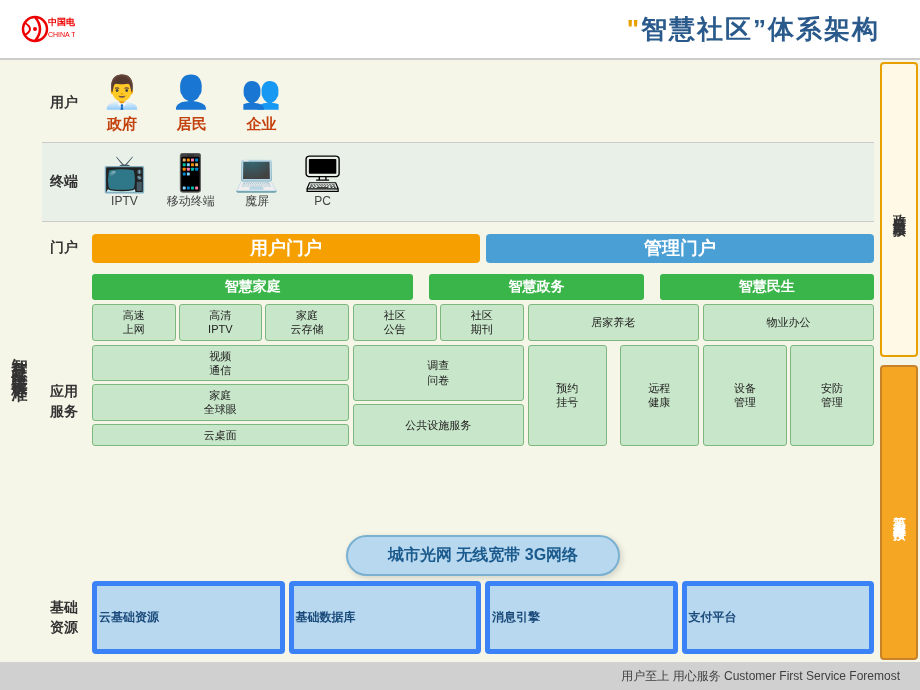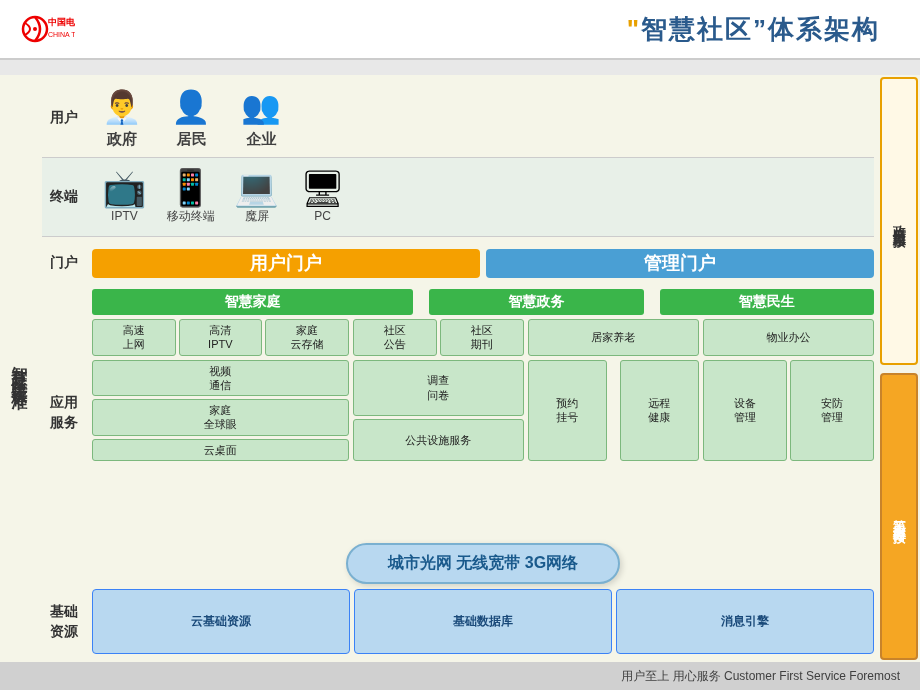--- a/index.html
+++ b/index.html
@@ -48,21 +48,20 @@
     .header-title .quote {
       color: #e8a000;
     }
 
     
     .main-content {
       flex: 1;
       display: flex;
       background: #f5f5e8;
       position: relative;
-      margin-top: 15px;
     }
 
     
     .left-label {
       width: 38px;
       background: #f5f5e8;
       display: flex;
       align-items: center;
       justify-content: center;
       writing-mode: vertical-rl;
@@ -146,21 +145,21 @@
       flex-direction: column;
       align-items: center;
       gap: 4px;
     }
     .user-icon {
       font-size: 32px;
     }
     .user-label {
       font-size: 15px;
       font-weight: bold;
-      color: #404040;
+      color: #c2410c;
     }
 
     
     .terminal-row {
       background: #e8f0e8;
       min-height: 80px;
       border-top: 1px solid #ccc;
       border-bottom: 1px solid #ccc;
     }
     .terminal-content {
@@ -300,24 +299,23 @@
     
     .resources-row {
       display: flex;
       align-items: center;
       gap: 6px;
       min-height: 44px;
     }
     .resource-item {
       flex: 1;
       background: #b8d8f0;
-      border: 1px solid #3b82f6;
+      border: 5px solid #3b82f6;
       color: #1a4a7a;
       font-size: 12px;
-      text-align: center;
       padding: 23px 2px;
       border-radius: 4px;
       font-weight: bold;
     }
 
     
     .footer {
       height: 28px;
       background: #d0d0d0;
       display: flex;
@@ -497,20 +495,21 @@
         </div>
       </div>
 
       <div class="diagram-row resources-row">
         <div class="row-label multiline" style="white-space:pre-line;">基础
 资源</div>
         <div style="flex:1; display:flex; gap:4px;">
           <div class="resource-item">云基础资源</div>
           <div class="resource-item">基础数据库</div>
           <div class="resource-item">消息引擎</div>
+          <div class="resource-item">支付平台</div>
         </div>
       </div>
 
     </div>
 
     <div class="right-sidebar">
       <div class="right-label-box">
         <span style="white-space:pre-line; text-align:center;">政府信息接口</span>
       </div>
       <div class="right-label-box orange-bg">

